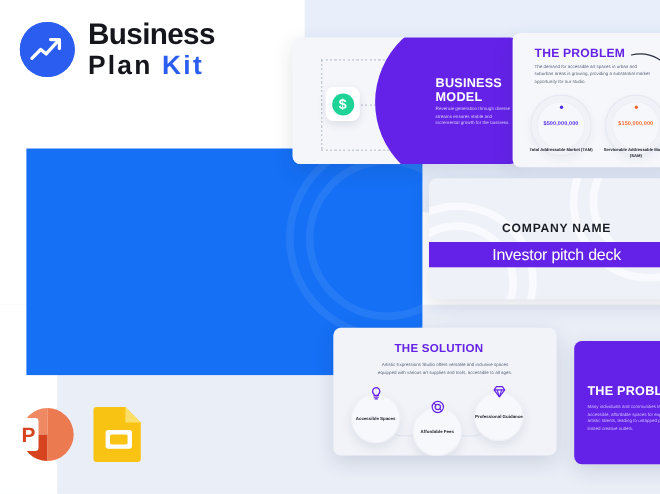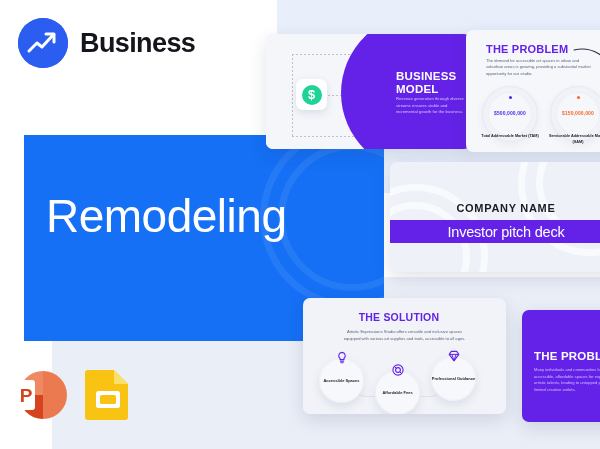--- a/index.html
+++ b/index.html
@@ -146,27 +146,30 @@
   <div class="brand">
     <div class="brand-mark">
       <svg viewBox="0 0 50 50" width="50" height="50" aria-hidden="true">
         <circle cx="25" cy="25" r="25" fill="#2b5ef0"></circle>
         <polyline points="11,33 19,25 24,29 35,17" fill="none" stroke="#ffffff" stroke-width="3" stroke-linecap="round" stroke-linejoin="round"></polyline>
         <polyline points="28,16 36,16 36,24" fill="none" stroke="#ffffff" stroke-width="3" stroke-linecap="round" stroke-linejoin="round"></polyline>
       </svg>
     </div>
     <div class="brand-words">
       <div class="brand-line1">Business</div>
+      <div class="brand-line2">
+        <span>Plan</span>
+        <span class="kit">Kit</span>
+      </div>
     </div>
   </div>
 
   <div class="blue-panel">
     <div class="panel-ring pr1"></div>
     <div class="panel-ring pr2"></div>
-    <div class="headline">Remodeling</div>
   </div>
 
   <div class="slide s-model">
     <div class="left">
       <div class="dash-v"></div>
       <div class="dash-h1"></div>
       <div class="dash-h2"></div>
       <div class="dash-h3"></div>
 
       <div class="dollar-box">

